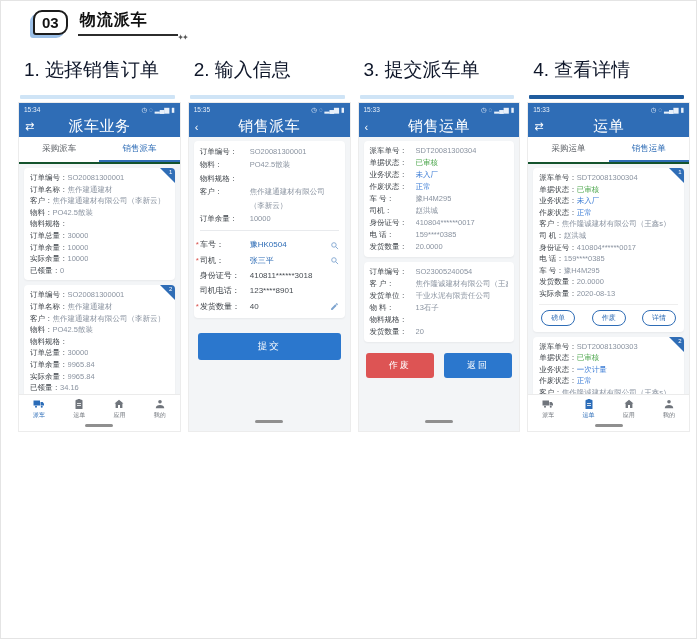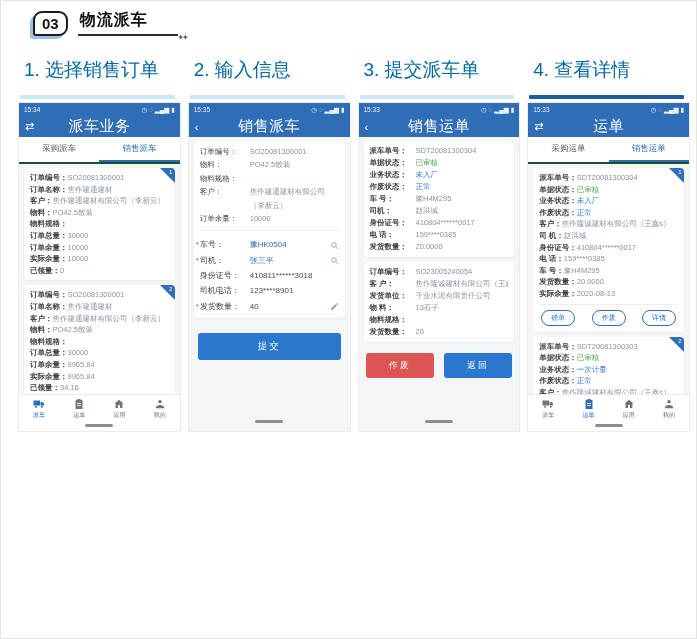--- a/index.html
+++ b/index.html
@@ -1,53 +1,53 @@
 <!DOCTYPE html>
 <html><head>
 <meta charset="utf-8">
 <style>
 * { margin:0; padding:0; box-sizing:border-box; }
 html,body { background:#fff; }
 body { font-family:"Liberation Sans","DejaVu Sans",sans-serif; }
 .page { width:697px; height:639px; border:1px solid #e4e4e4; background:#fff; overflow:hidden; position:relative; }
 
 
-.header { margin:9px 0 10px 24px; display:flex; align-items:center;padding-left:8px; }
+.header { margin:9px 0 10px 24px; display:flex; align-items:flex-start;padding-left:8px; }
 .badge { border:2px solid #1c1c1c; border-radius:9px 9px 9px 3px; padding:0 7px; font-size:15px; font-weight:bold; color:#111; background:#fff; line-height:21px; box-shadow:-3px 3px 0 #9cc0e8; }
 .title-wrap { margin-left:10px; border-bottom:2px solid #2c2c2c; padding:0 30px 3px 2px; position:relative; }
 .title { font-size:16px; color:#111; font-weight:600; letter-spacing:1px; }
 .sparkles { position:absolute; right:-9px; bottom:-8px; font-size:8px; color:#555; letter-spacing:-2px; }
 
 
 .para { margin:16px 9px 0 8px; font-size:15px; line-height:1.78; color:#323232; text-align:justify; letter-spacing:.3px; }
 
 
 .steps { display:flex; gap:7px; margin:21px 6px 0 17px; }
 .col { flex:1; min-width:0; display:flex; flex-direction:column; }
-.step-title { font-size:19px; color:#0369a1; white-space:nowrap; margin-left:6px; }
+.step-title { font-size:19px; color:#0f172a; white-space:nowrap; margin-left:6px; }
 .step-underline { height:4px; background:#cfe4f6; margin:12px 6px 3px 2px; border-radius:1px; }
 .col4 .step-underline { background:#1f5c9e; }
 
 
 .phone { height:330px; border:1px solid #ececec; background:#fff; display:flex; flex-direction:column; overflow:hidden; font-size:7.5px; }
 .statusbar { background:#2f6db6; color:#e8f0fa; display:flex; justify-content:space-between; align-items:center; padding:0 5px; height:13px; font-size:6.5px; flex-shrink:0; }
 .navbar { background:#2f6db6; color:#fff; height:21px; display:flex; align-items:center; justify-content:center; position:relative; flex-shrink:0; }
 .nav-title { font-size:15px; letter-spacing:.5px; }
 .nav-left { position:absolute; left:6px; top:0; height:100%; display:flex; align-items:center; font-size:11px; color:#fff; cursor:pointer; }
 .tabs { display:flex; background:#fff; border-bottom:2px solid #14532d; flex-shrink:0; }
 .tab { flex:1; text-align:center; font-size:8.5px; color:#5f6368; padding:6px 0 5px; border-bottom:2px solid transparent; cursor:pointer; }
 .tab.active { color:#2f6db6; border-bottom-color:#2f6db6; }
 .content { background:#f3f5f7; flex:1; padding:4px 5px; overflow:hidden; display:flex; flex-direction:column; }
 .card { background:#fff; border-radius:4px; padding:4px 6px; position:relative; box-shadow:0 1px 2px rgba(0,0,0,.05); margin-bottom:5px; flex-shrink:0; }
 .corner { position:absolute; top:0; right:0; border-top:15px solid #2f6db6; border-left:15px solid transparent; border-top-right-radius:4px; }
 .corner-num { position:absolute; top:1px; right:2.5px; color:#fff; font-size:6px; line-height:1; }
 
 
 .row { display:flex; line-height:11.6px; }
-.row .lbl { color:#3f444a; white-space:nowrap;font-weight:bold; }
+.row .lbl { color:#3f444a; white-space:nowrap; }
 .row .val { color:#8a93a0; white-space:nowrap; overflow:hidden; }
 .rowz .lbl { width:46px; flex-shrink:0; }
 .rowz { line-height:12px; }
 .val.blue { color:#3a7bd5; }
 .val.green { color:#4ca64c; }
 
 
 .irow { display:flex; line-height:13.4px; }
 .irow .lbl { width:50px; flex-shrink:0; color:#3f444a; }
 .irow .val { color:#8a93a0; }

